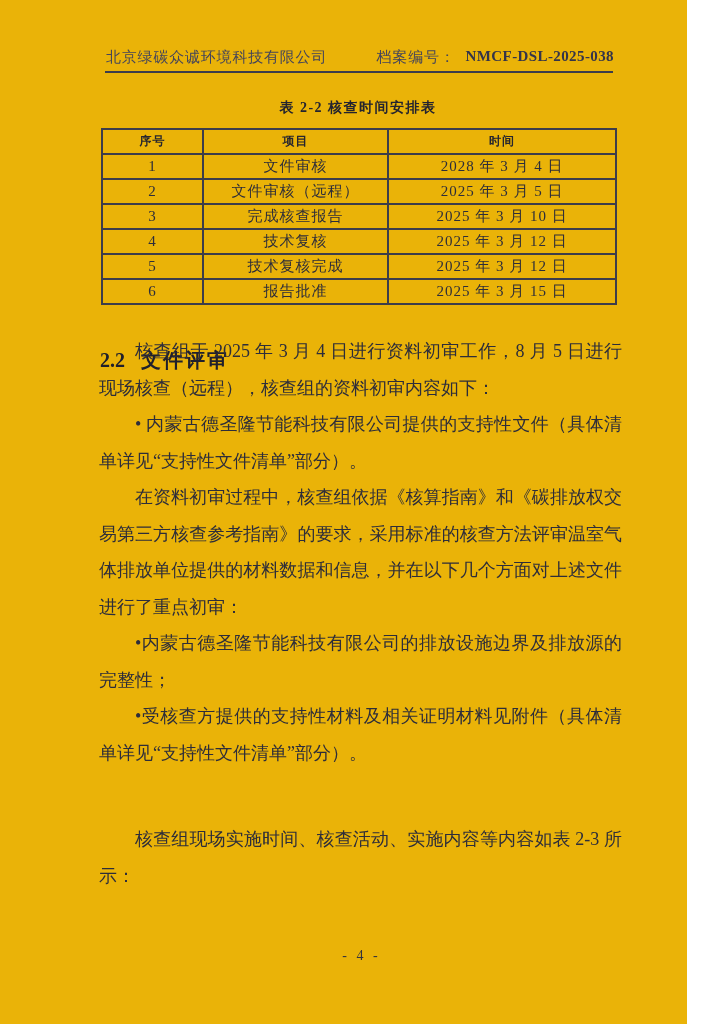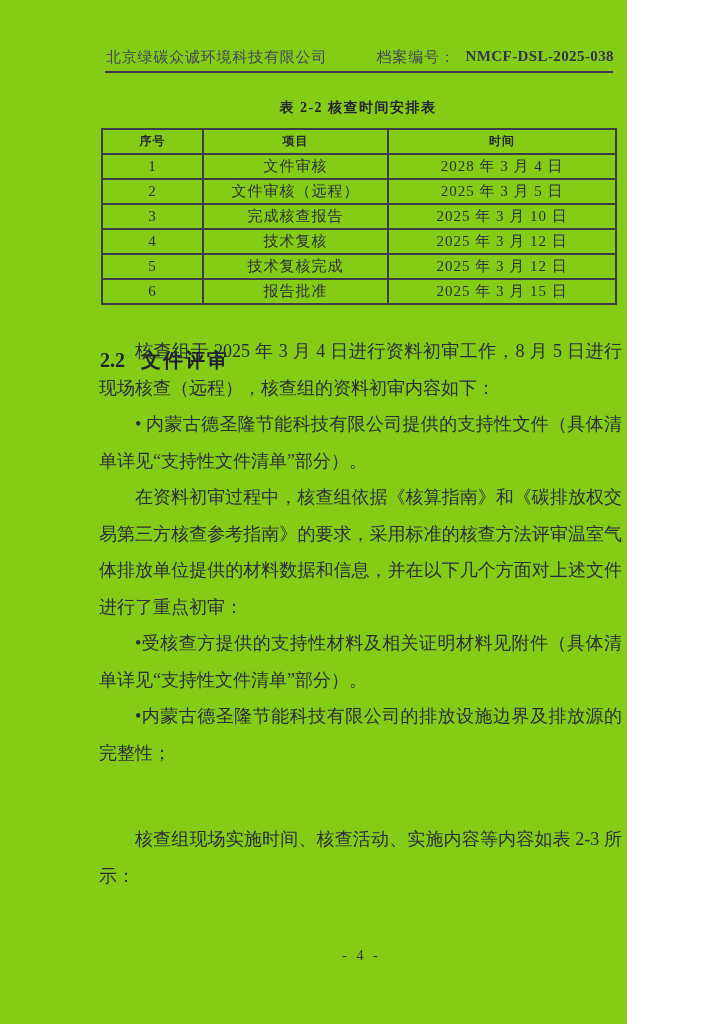--- a/index.html
+++ b/index.html
@@ -1,20 +1,20 @@
 <!DOCTYPE html>
 <html><head>
 <meta charset="utf-8">
 <style>
   html, body { margin: 0; padding: 0; background: #ffffff; }
   .page {
     position: relative;
-    width: 627px;
+    width: 687px;
     height: 1024px;
-    background: #84cc16;
+    background: #eab308;
     font-family: "Liberation Serif", serif;
     color: #2d2d3a;
     overflow: hidden;
   }
   
   .hdr {
     position: absolute;
     top: 48px; left: 106px; width: 508px;
     display: flex; justify-content: space-between; align-items: baseline;
     font-size: 15px; letter-spacing: 0.8px; color: #45455a;
@@ -145,22 +145,22 @@
   </table>
 
   <div class="sec-heading" id="sec22-heading">
     <span class="sec-no">2.2</span><span>文件评审</span>
   </div>
 
   <div class="bodytext" id="block-22">
     <p>核查组于 2025 年 3 月 4 日进行资料初审工作，8 月 5 日进行现场核查（远程），核查组的资料初审内容如下：</p>
     <p>• 内蒙古德圣隆节能科技有限公司提供的支持性文件（具体清单详见“支持性文件清单”部分）。</p>
     <p>在资料初审过程中，核查组依据《核算指南》和《碳排放权交易第三方核查参考指南》的要求，采用标准的核查方法评审温室气体排放单位提供的材料数据和信息，并在以下几个方面对上述文件进行了重点初审：</p>
+    <p>•内蒙古德圣隆节能科技有限公司的排放设施边界及排放源的完整性；</p>
     <p>•受核查方提供的支持性材料及相关证明材料见附件（具体清单详见“支持性文件清单”部分）。</p>
-    <p>•内蒙古德圣隆节能科技有限公司的排放设施边界及排放源的完整性；</p>
   </div>
 
 
   <div class="bodytext" id="block-23">
     <p>核查组现场实施时间、核查活动、实施内容等内容如表 2-3 所示：</p>
   </div>
 
   <div class="footer">
     <span>- 4 -</span>
   </div>

